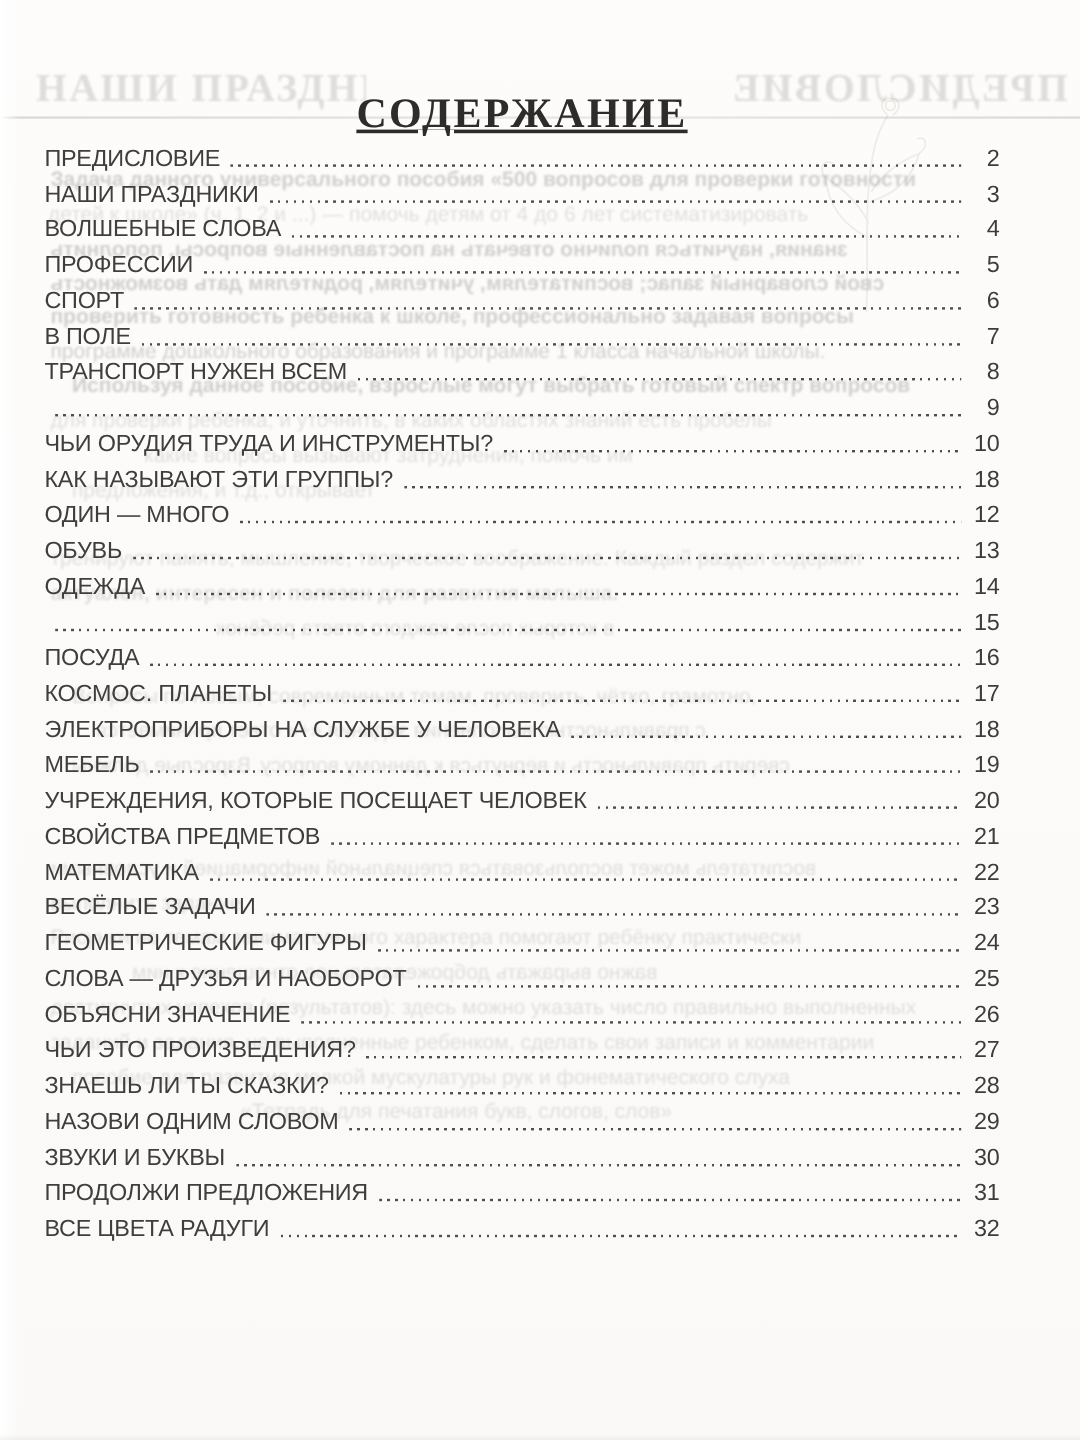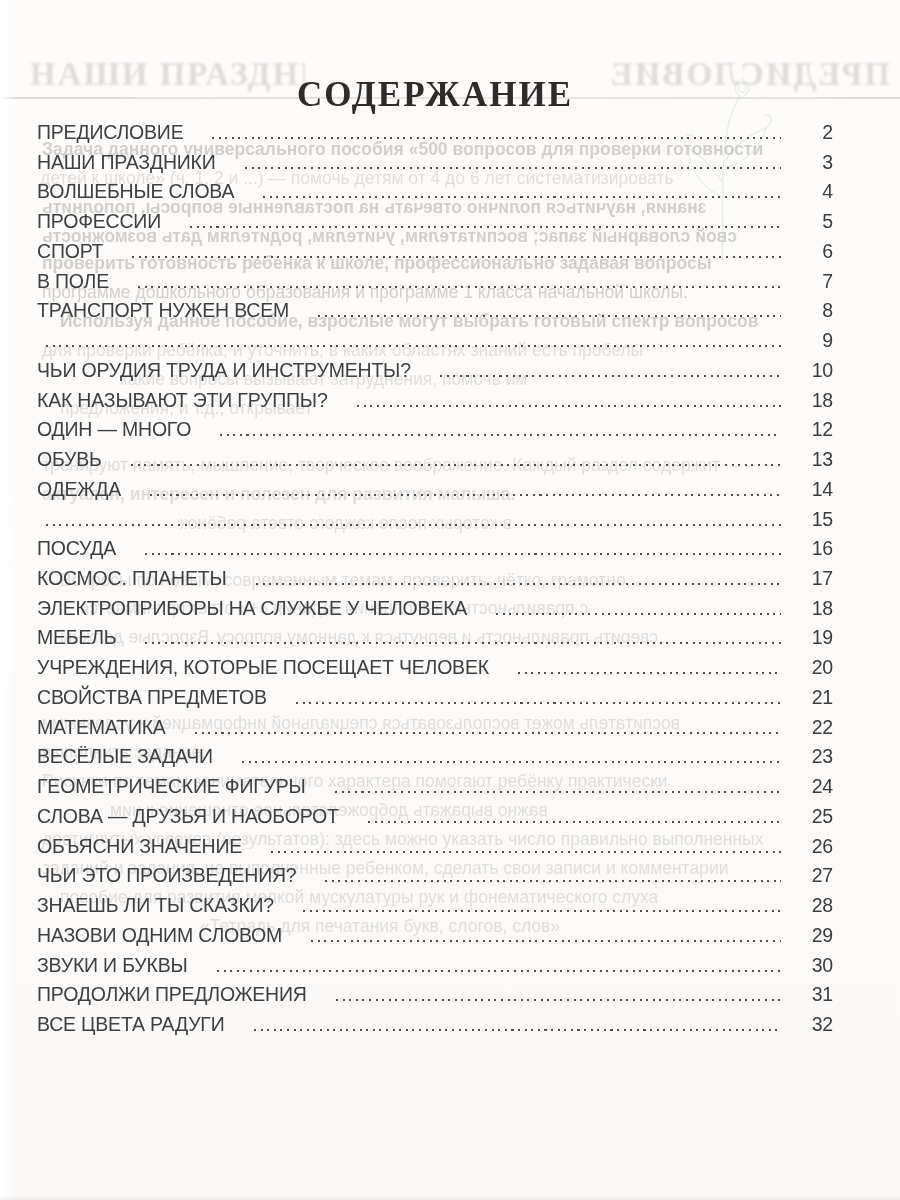--- a/index.html
+++ b/index.html
@@ -40,28 +40,28 @@
   .bleed-line.mirror{transform:scaleX(-1);}
 
   
   .ornament{position:absolute;left:662px;top:78px;opacity:.16;pointer-events:none;}
 
   
   .title{
     position:absolute;left:37px;width:796px;top:52px;
     text-align:center;
     font-family:"Liberation Serif",serif;font-weight:bold;
-    font-size:35px;letter-spacing:2px;color:#2e2c2b;
+    font-size:35px;letter-spacing:2px;color:#2e2c2b;text-decoration:underline;
   }
 
   
   .toc{position:absolute;left:37px;right:67px;top:118px;}
   .toc-row{
     display:flex;align-items:flex-end;height:29.74px;line-height:29.74px;
-    font-size:19.5px;letter-spacing:-0.2px;color:#3e3e3e;gap:20px;
+    font-size:19.5px;letter-spacing:-0.2px;color:#3e3e3e;
   }
   .toc-label{white-space:nowrap;}
   .toc-dots{
     flex:1;align-self:stretch;margin-left:9px;margin-right:2px;
     background-image:repeating-linear-gradient(to right,#4f4e4d 0 2.1px,rgba(0,0,0,0) 2.1px 6.6px);
     background-repeat:no-repeat;background-size:100% 2.3px;background-position:0 19px;
   }
   .toc-page{min-width:30px;text-align:right;white-space:nowrap;color:#3c3c3c;}
 </style>
 </head>

